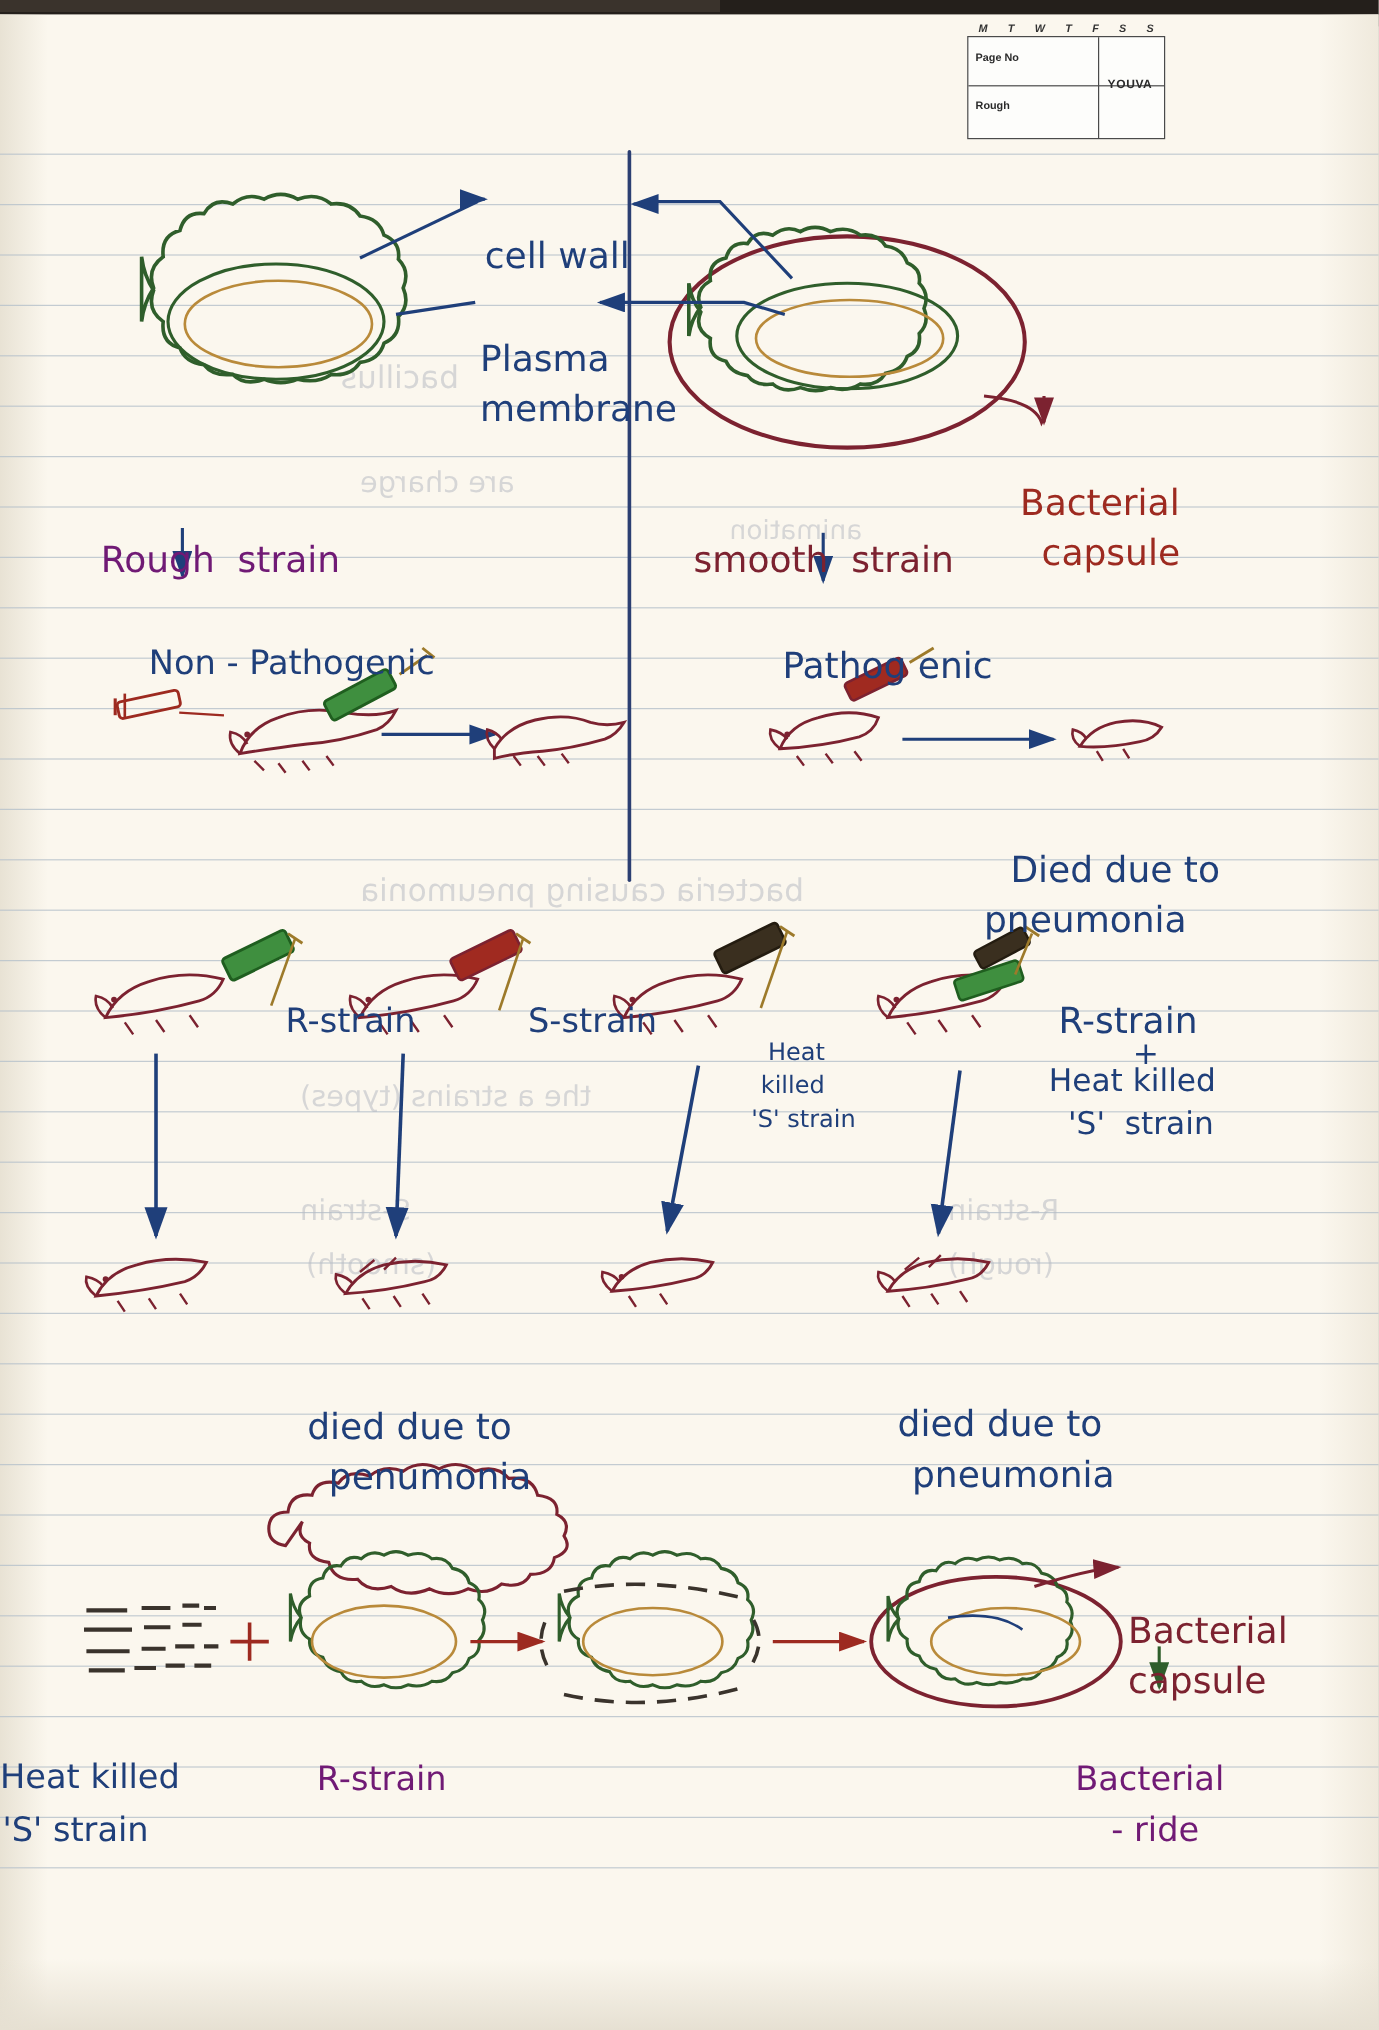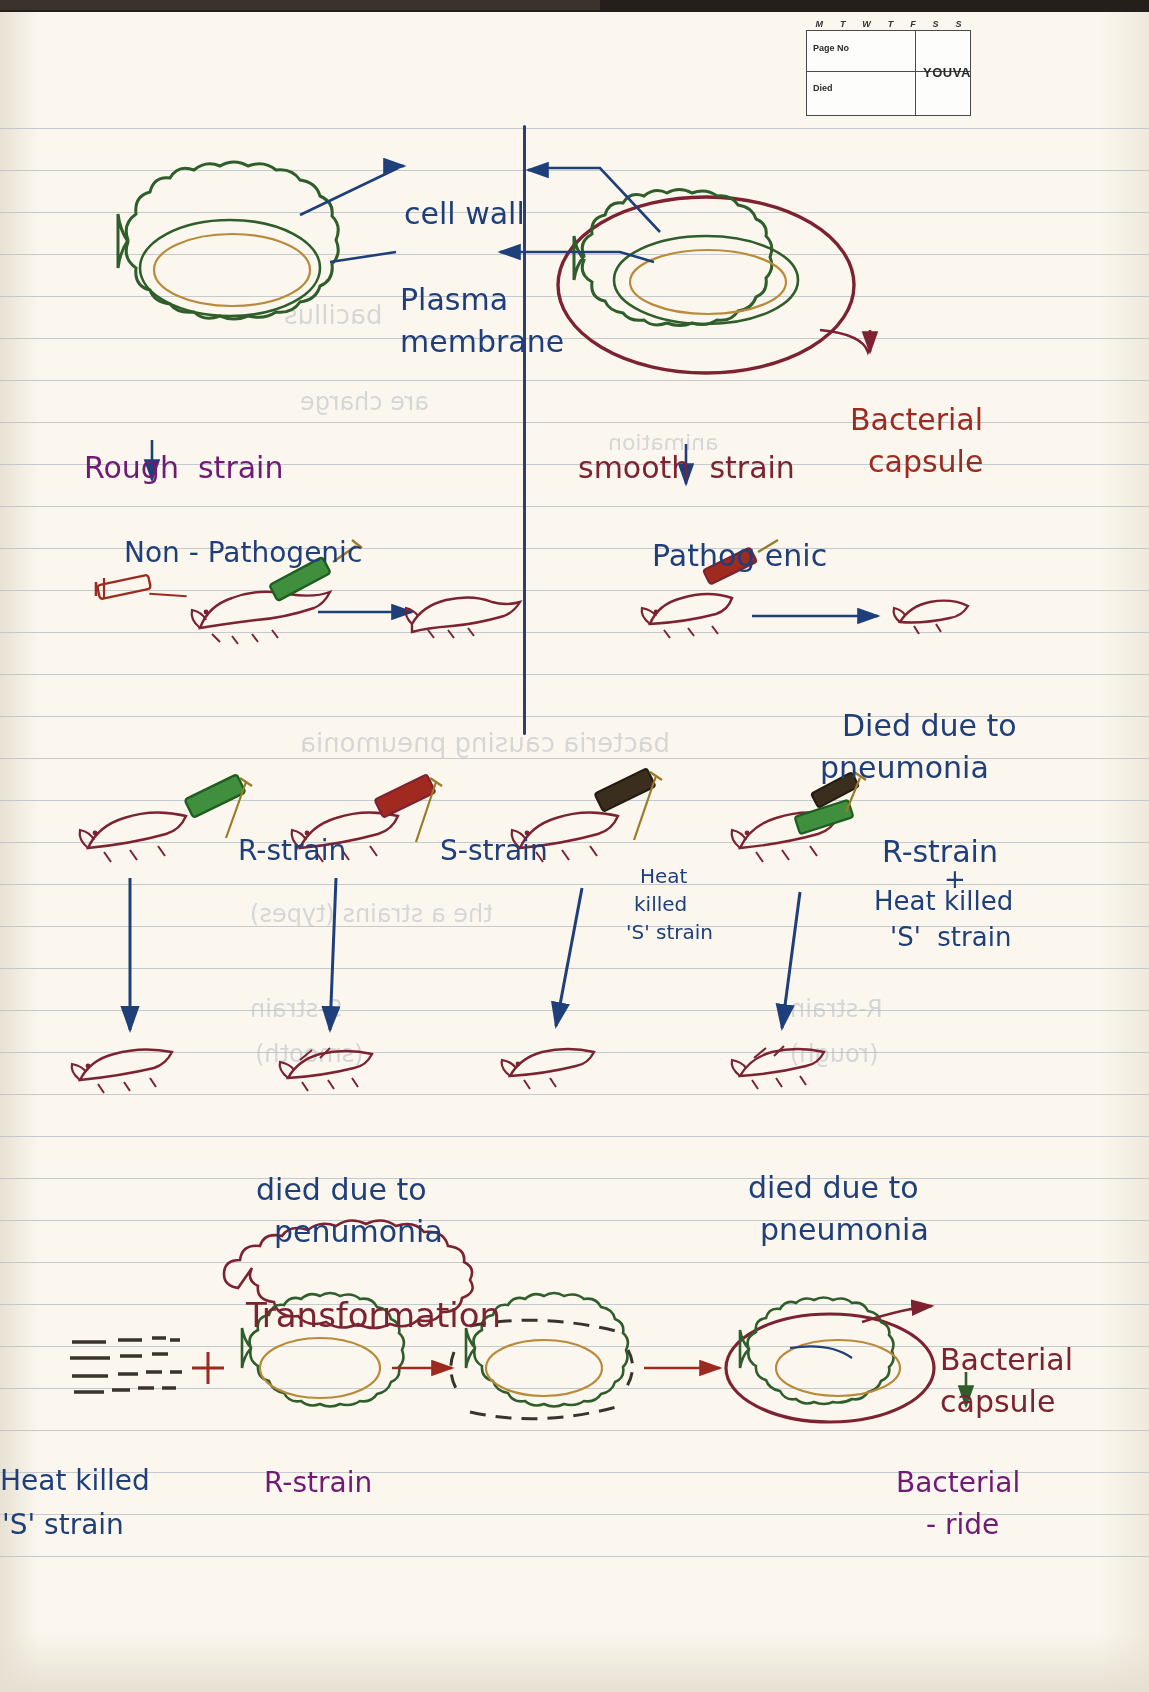--- a/index.html
+++ b/index.html
@@ -35,21 +35,21 @@
   .stamp .days{
     position:absolute;left:0;top:-20px;width:163px;height:18px;
     display:flex;justify-content:space-around;align-items:flex-end;
     font-size:9px;font-style:italic;font-weight:bold;color:#333;
   }
   .stamp .inner-line{position:absolute;left:0;top:40px;width:163px;height:1px;background:#4a4a4a;}
   .stamp .vline{position:absolute;left:108px;top:0;width:1px;height:84px;background:#4a4a4a;}
   .stamp .lbl{position:absolute;font-size:9px;font-weight:bold;color:#2b2b2b;}
   .stamp .pageno{left:6px;top:12px;}
   .stamp .date{left:6px;top:52px;}
-  .stamp .brand{position:absolute;left:116px;top:34px;font-size:13px;font-weight:bold;color:#2b2b2b;letter-spacing:.5px;}
+  .stamp .brand{position:absolute;left:116px;top:34px;font-size:10px;font-weight:bold;color:#2b2b2b;letter-spacing:.5px;}
 
   
   .vdiv{position:absolute;left:523px;top:125px;width:3px;height:610px;background:#2c3f72;border-radius:2px;}
 
   
   .hw{position:absolute;white-space:pre;line-height:1.05;}
   .blue{color:#1f3f7a;}
   .green{color:#701a75;}
   .maroon{color:#7c2230;}
   .red{color:#9d2a20;}
@@ -132,21 +132,21 @@
       <span>T</span>
       <span>W</span>
       <span>T</span>
       <span>F</span>
       <span>S</span>
       <span>S</span>
     </div>
     <div class="inner-line"></div>
     <div class="vline"></div>
     <div class="lbl pageno">Page No</div>
-    <div class="lbl date">Died</div>
+    <div class="lbl date">Rough</div>
     <div class="brand">YOUVA</div>
   </div>
 
   <div class="vdiv"></div>
 
   <svg class="layer" viewBox="0 0 1149 1692">
     <defs>
       <marker id="arrBlue" markerWidth="10" markerHeight="10" refX="8" refY="3.2" orient="auto">
         <path d="M0,0 L9,3.2 L0,6.4 z" fill="#1f3f7a"></path>
       </marker>
@@ -406,21 +406,20 @@
   <div class="hw hand blue f30" style="left:882px;top:788px">R-strain</div>
   <div class="hw hand blue f26" style="left:944px;top:818px">+</div>
   <div class="hw hand blue f26" style="left:874px;top:840px">Heat killed</div>
   <div class="hw hand blue f26" style="left:890px;top:876px">'S'  strain</div>
 
   <div class="hw hand blue f30" style="left:256px;top:1126px">died due to</div>
   <div class="hw hand blue f30" style="left:274px;top:1168px">penumonia</div>
   <div class="hw hand blue f30" style="left:748px;top:1124px">died due to</div>
   <div class="hw hand blue f30" style="left:760px;top:1166px">pneumonia</div>
 
-  <div class="hw hand maroon f34" style="left:246px;top:1250px">Transformation</div>
 
   <div class="hw hand blue f28" style="left:0px;top:1418px">Heat killed</div>
   <div class="hw hand blue f28" style="left:2px;top:1462px">'S' strain</div>
   <div class="hw hand green f28" style="left:264px;top:1420px">R-strain</div>
 
   <div class="hw hand maroon f30" style="left:940px;top:1296px">Bacterial</div>
   <div class="hw hand maroon f30" style="left:940px;top:1338px">capsule</div>
   <div class="hw hand green f28" style="left:896px;top:1420px">Bacterial</div>
   <div class="hw hand green f28" style="left:926px;top:1462px">- ride</div>
 

